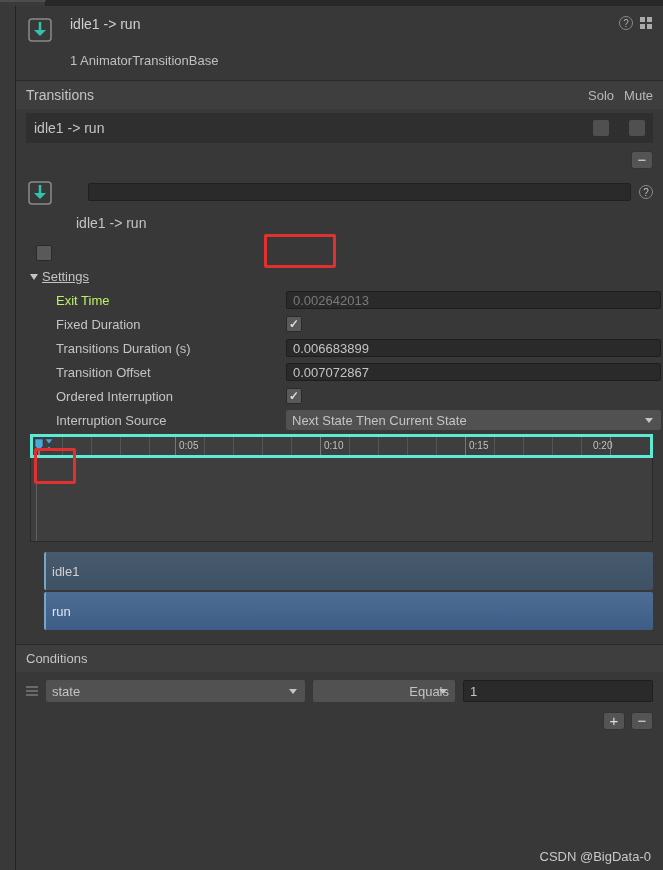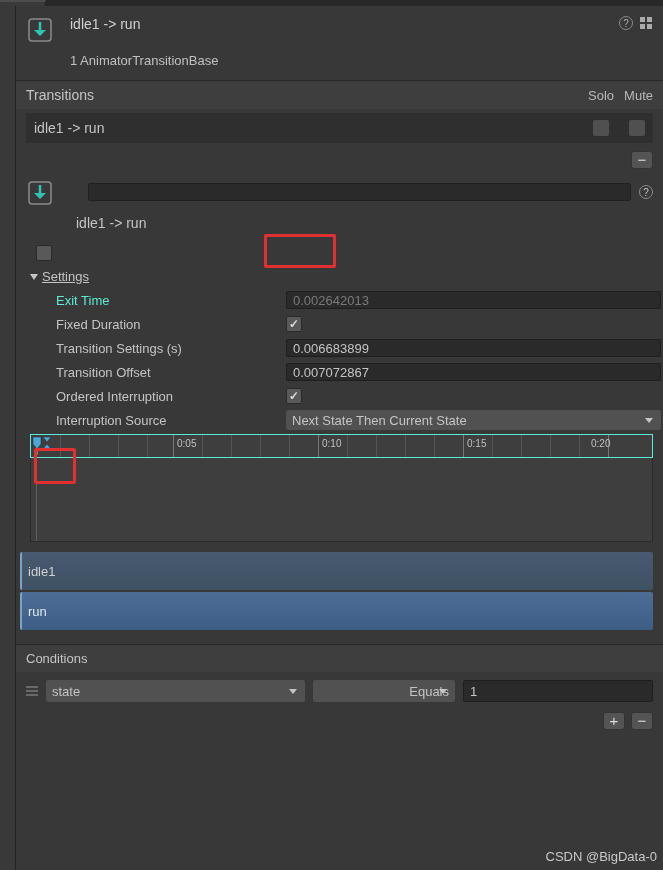--- a/index.html
+++ b/index.html
@@ -25,55 +25,55 @@
 .trans-row-label { flex:1; font-size:14px; }
 .chk-box { width:16px; height:16px; background:#505050; border-radius:2px; margin-left:6px; }
 .minus-row { display:flex; justify-content:flex-end; padding:4px 10px 6px; }
 .minus-btn { width:22px; height:18px; background:#545454; border-radius:3px; display:flex; align-items:center; justify-content:center; color:#ddd; cursor:pointer; border:1px solid #333; font-size:15px; line-height:0; }
 .sub-hdr { display:flex; align-items:center; padding:4px 10px 10px 12px; }
 .sub-name-field { flex:1; height:18px; background:#2a2a2a; border:1px solid #202020; border-radius:2px; margin-left:18px; }
 .sub-help { margin-left:8px; }
 .sub-title { padding:0 0 10px 60px; font-size:14px; }
 .prop-row { display:flex; align-items:center; padding:4px 0 4px 20px; height:24px; }
 .prop-label { flex:0 0 250px; font-size:13px; color:#c4c4c4; }
-.prop-label.dim { color:#5eead4; }
+.prop-label.dim { color:#bef264; }
 .prop-label-indent { padding-left:20px; }
 .checkbox { width:16px; height:16px; background:#595959; border:1px solid #2a2a2a; border-radius:2px; cursor:pointer; display:flex; align-items:center; justify-content:center; }
 .checkbox.checked::after { content:'✓'; color:#ddd; font-size:12px; font-weight:bold; }
 .num-field { flex:1; height:18px; background:#2a2a2a; border:1px solid #1e1e1e; color:#c4c4c4; padding:0 6px; font-size:13px; display:flex; align-items:center; border-radius:2px; margin-right:2px; }
 .num-field.dim { color:#7a7a7a; }
 .dropdown { flex:1; height:20px; background:#515151; border-radius:2px; padding:0 6px; display:flex; align-items:center; font-size:13px; position:relative; cursor:pointer; margin-right:2px; }
 .dropdown::after { content:''; position:absolute; right:8px; top:8px; border-left:4px solid transparent; border-right:4px solid transparent; border-top:5px solid #c4c4c4; }
 .foldout { display:flex; align-items:center; padding:4px 0 4px 14px; cursor:pointer; }
 .foldout-arrow { border-left:4px solid transparent; border-right:4px solid transparent; border-top:6px solid #c4c4c4; margin-right:4px; }
 .foldout-label { font-size:13px;text-decoration:underline; }
 .timeline { margin:2px 10px 0 14px; position:relative; }
-.ruler { height:24px; background:#3e3e3e; position:relative; border:1px solid #5eead4; }
+.ruler { height:24px; background:#3e3e3e; position:relative; border:3px solid #5eead4; }
 .playhead { position:absolute; left:0; top:0; width:24px; height:20px; z-index:3; }
 .playhead svg { width:24px; height:20px; }
 .tick { position:absolute; top:0; bottom:0; width:1px; background:#555; }
 .tick.major { background:#777; }
 .tick-label { position:absolute; top:3px; font-size:10px; color:#c0c0c0; }
 .timeline-body { height:84px; background:#3e3e3e; border:1px solid #2a2a2a; border-top:none; position:relative; }
 .timeline-body .vline { position:absolute; top:0; bottom:0; width:1px; background:#5f5f5f; left:5px; }
-.clips { margin:10px 10px 0 4px;border-radius:29px; }
+.clips { margin:10px 10px 0 28px;border-radius:29px; }
 .clip { height:38px; display:flex; align-items:center; padding-left:6px; font-size:13px; border-left:2px solid #7aa3c4; border-radius:2px; margin-bottom:2px; }
 .clip.idle { background:linear-gradient(#475a6e,#3f5264); color:#d0d0d0; }
 .clip.run { background:linear-gradient(#4d6d95,#3e5d86); color:#dde7f0; }
 .cond-hdr { background:#3e3e3e; padding:6px 10px; margin-top:14px; border-top:1px solid #2a2a2a; }
 .cond-row { display:flex; align-items:center; gap:8px; padding:4px 10px; margin-top:4px; }
 .grip { width:12px; height:16px; display:flex; flex-direction:column; justify-content:center; gap:2px; }
 .grip span { height:2px; background:#6a6a6a; }
 .cond-dd { height:22px; background:#515151; border-radius:2px; padding:0 6px; display:flex; align-items:center; font-size:13px; position:relative; cursor:pointer; }
 .cond-dd::after { content:''; position:absolute; right:8px; top:9px; border-left:4px solid transparent; border-right:4px solid transparent; border-top:5px solid #c4c4c4; }
 .cond-param { flex:1.9; }
 .cond-mode { flex:1;justify-content:flex-end; }
 .cond-val { flex:0.9; height:22px; background:#2a2a2a; border:1px solid #1e1e1e; border-radius:2px; color:#c4c4c4; padding:0 6px; font-size:13px; }
 .cond-btns { display:flex; justify-content:flex-end; gap:6px; padding:6px 10px; }
-.watermark { position:absolute; right:6px; bottom:6px; color:#c8c8c8; font-size:13px; }
+.watermark { position:absolute; right:12px; bottom:6px; color:#c8c8c8; font-size:13px; }
 .highlight { position:absolute; border:3px solid #e03030; border-radius:2px; z-index:10; pointer-events:none; }
 .hl1 { left:264px; top:234px; width:72px; height:34px; }
 .hl2 { left:34px; top:448px; width:42px; height:36px; }
 </style>
 </head>
 <body>
 
 <div class="tabbar">
     <div class="tab-active"></div>
   </div>
@@ -148,21 +148,21 @@
 
   <div class="prop-row">
     <div class="prop-label prop-label-indent dim">Exit Time</div>
     <div class="num-field dim">0.002642013</div>
   </div>
   <div class="prop-row">
     <div class="prop-label prop-label-indent">Fixed Duration</div>
     <div class="checkbox checked"></div>
   </div>
   <div class="prop-row">
-    <div class="prop-label prop-label-indent">Transition Settings (s)</div>
+    <div class="prop-label prop-label-indent">Transitions Duration (s)</div>
     <div class="num-field">0.006683899</div>
   </div>
   <div class="prop-row">
     <div class="prop-label prop-label-indent">Transition Offset</div>
     <div class="num-field">0.007072867</div>
   </div>
   <div class="prop-row">
     <div class="prop-label prop-label-indent">Ordered Interruption</div>
     <div class="checkbox checked"></div>
   </div>

